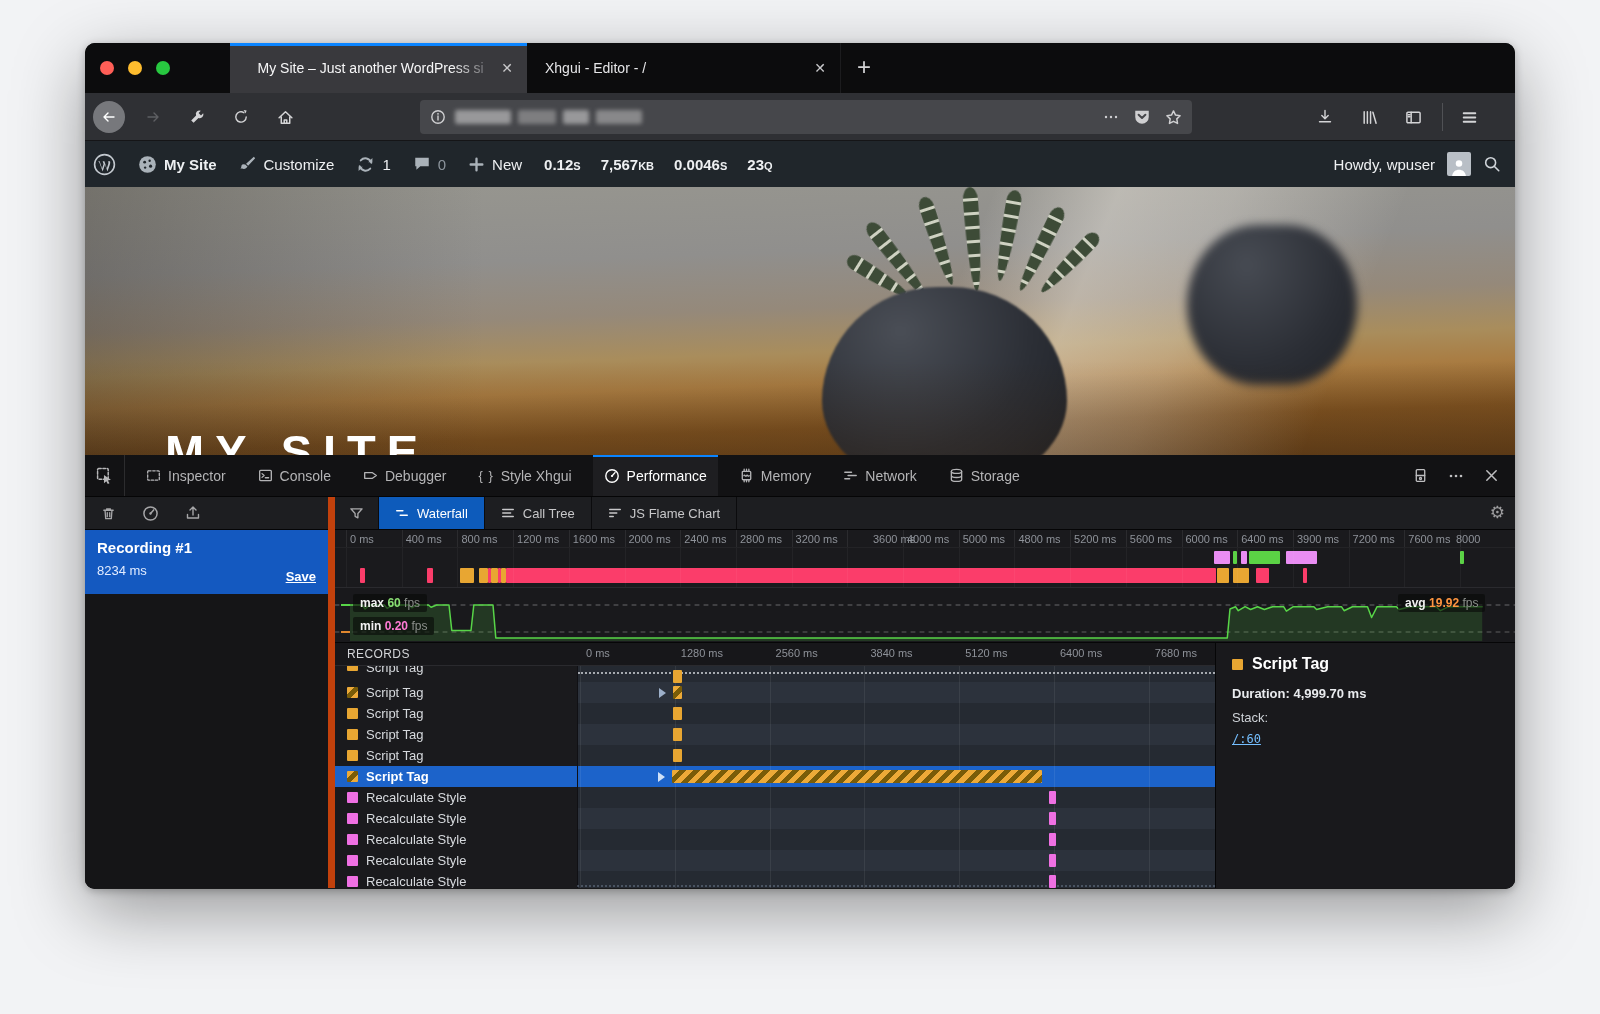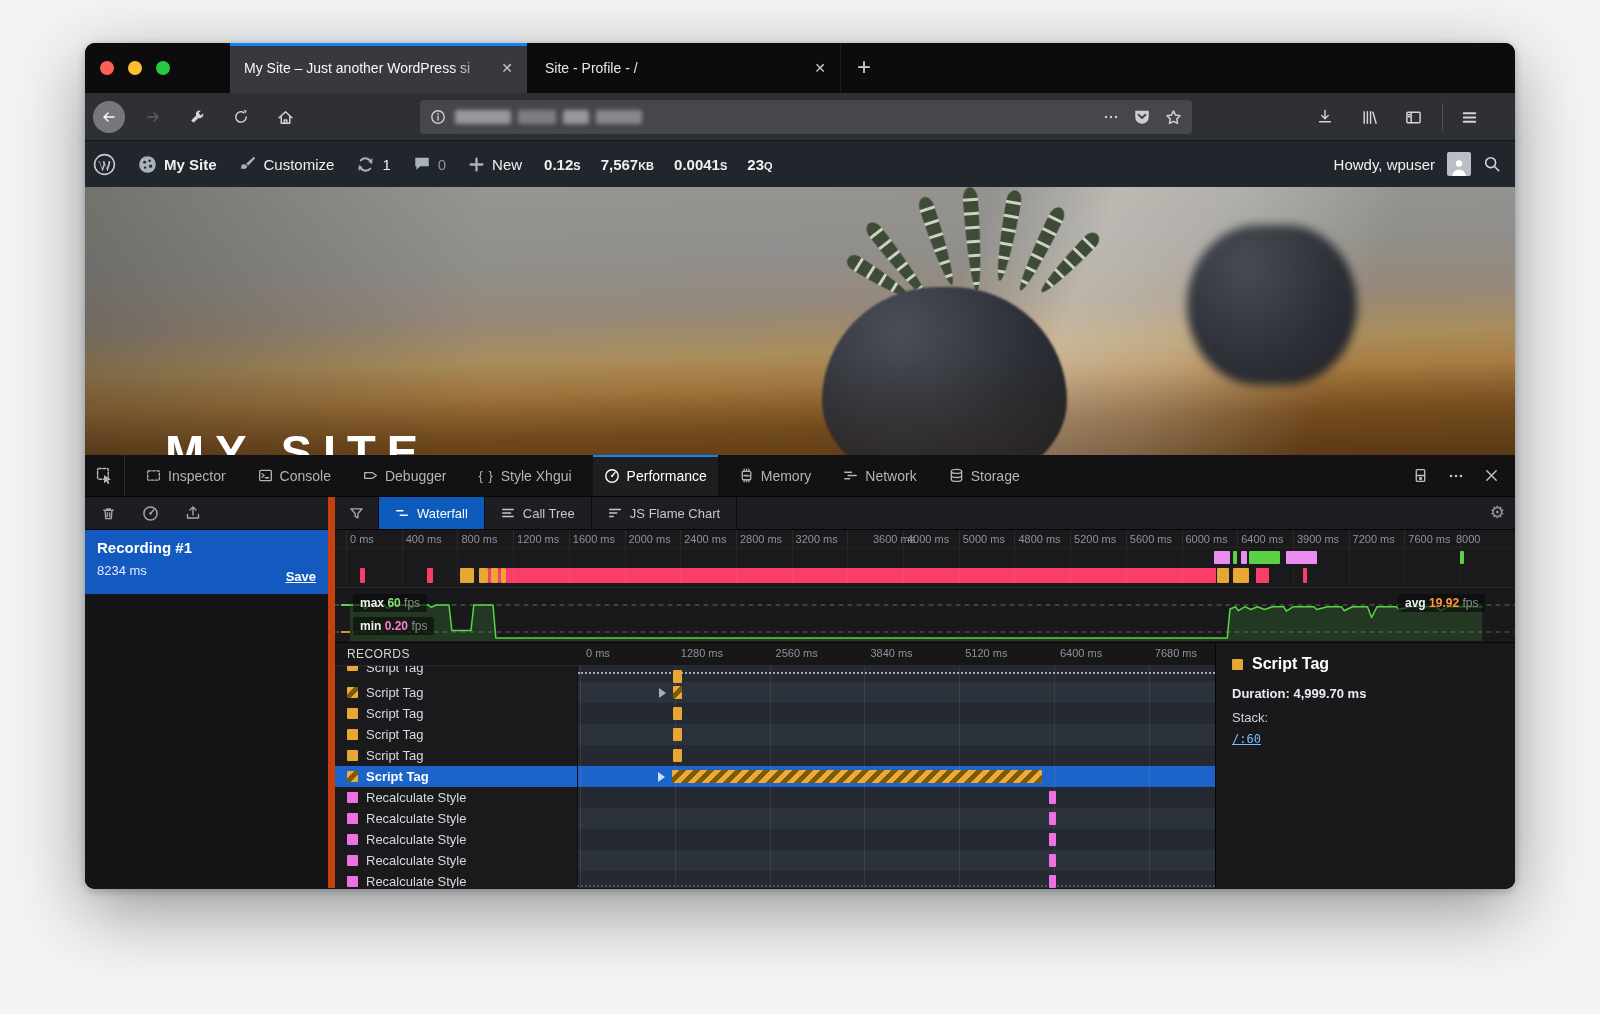--- a/index.html
+++ b/index.html
@@ -8,21 +8,21 @@
   .window { position:absolute; left:85px; top:43px; width:1430px; height:846px; border-radius:10px; overflow:hidden;
             box-shadow:0 22px 70px rgba(0,0,0,.38), 0 2px 8px rgba(0,0,0,.25); background:#0c0c0d; }
 
   
   .tabbar { position:relative; height:50px; background:#0c0c0d; }
   .traffic { position:absolute; top:18px; width:14px; height:14px; border-radius:50%; }
   .t-close { left:15px; background:#ff5f57; }
   .t-min   { left:43px; background:#febc2e; }
   .t-max   { left:71px; background:#28c840; }
   .tab { position:absolute; top:0; height:50px; display:flex; align-items:center; color:#e6e6e8; font-size:14px; }
-  .tab.active { background:#39393d; color:#f7f7f8; }
+  .tab.active { background:#39393d; color:#f7f7f8;text-align:center; }
   .tab.active::before { content:''; position:absolute; top:0; left:0; right:0; height:3px; background:#0a84ff; }
   .tab1 { left:145px; width:297px; padding:0 10px 0 14px; }
   .tab2 { left:446px; width:310px; padding:0 10px 0 14px; border-right:1px solid #1c1c1e; }
   .tab-title { flex:1; white-space:nowrap; overflow:hidden; -webkit-mask-image:linear-gradient(90deg,#000 82%,transparent); mask-image:linear-gradient(90deg,#000 82%,transparent); }
   .tab-x { font-size:14px; color:#c9c9cb; padding:2px 4px; }
   .newtab { position:absolute; left:772px; top:12px; font-size:24px; line-height:24px; color:#d2d2d4; }
 
   
   .navbar { position:relative; height:48px; background:#2f3034; border-bottom:1px solid #151517; }
   .nav-ic { position:absolute; top:12px; width:24px; height:24px; color:#d4d4d6; display:flex; align-items:center; justify-content:center; }
@@ -142,21 +142,21 @@
 
   <div class="tabbar">
     <span class="traffic t-close"></span>
     <span class="traffic t-min"></span>
     <span class="traffic t-max"></span>
     <div class="tab tab1 active">
       <span class="tab-title">My Site – Just another WordPress si</span>
       <span class="tab-x">✕</span>
     </div>
     <div class="tab tab2">
-      <span class="tab-title" style="mask-image:none;-webkit-mask-image:none;">Site - Profile - /</span>
+      <span class="tab-title" style="mask-image:none;-webkit-mask-image:none;">Xhgui - Editor - /</span>
       <span class="tab-x">✕</span>
     </div>
     <span class="newtab">+</span>
   </div>
 
   <div class="navbar">
     <span class="nav-ic backbtn">
       <svg width="16" height="16" viewBox="0 0 16 16">
           <path d="M13 8H3 M7 4L3 8l4 4"></path>
         </svg>
@@ -278,21 +278,21 @@
     <span class="ab-group">
       <span class="ab-ic">
         <svg width="17" height="17" viewBox="0 0 16 16" style="stroke-width:2.2">
             <path d="M8 2.5v11 M2.5 8h11"></path>
           </svg>
       </span>
       <span>New</span>
     </span>
     <span class="ab-stat"><span>0.12</span><small>S</small></span>
     <span class="ab-stat"><span>7,567</span><small>KB</small></span>
-    <span class="ab-stat"><span>0.0041</span><small>S</small></span>
+    <span class="ab-stat"><span>0.0046</span><small>S</small></span>
     <span class="ab-stat"><span>23</span><small>Q</small></span>
     <span class="ab-right">
       <span>Howdy, wpuser</span>
       <span class="avatar">
         <svg width="20" height="20" viewBox="0 0 16 16">
             <circle class="f" cx="8" cy="6" r="2.6" style="fill:#fff"></circle>
             <path class="f" d="M2.5 16c.4-3.4 2.7-5 5.5-5s5.1 1.6 5.5 5z" style="fill:#fff"></path>
           </svg>
       </span>
       <svg width="18" height="18" viewBox="0 0 16 16" style="color:#cfd4d9">

